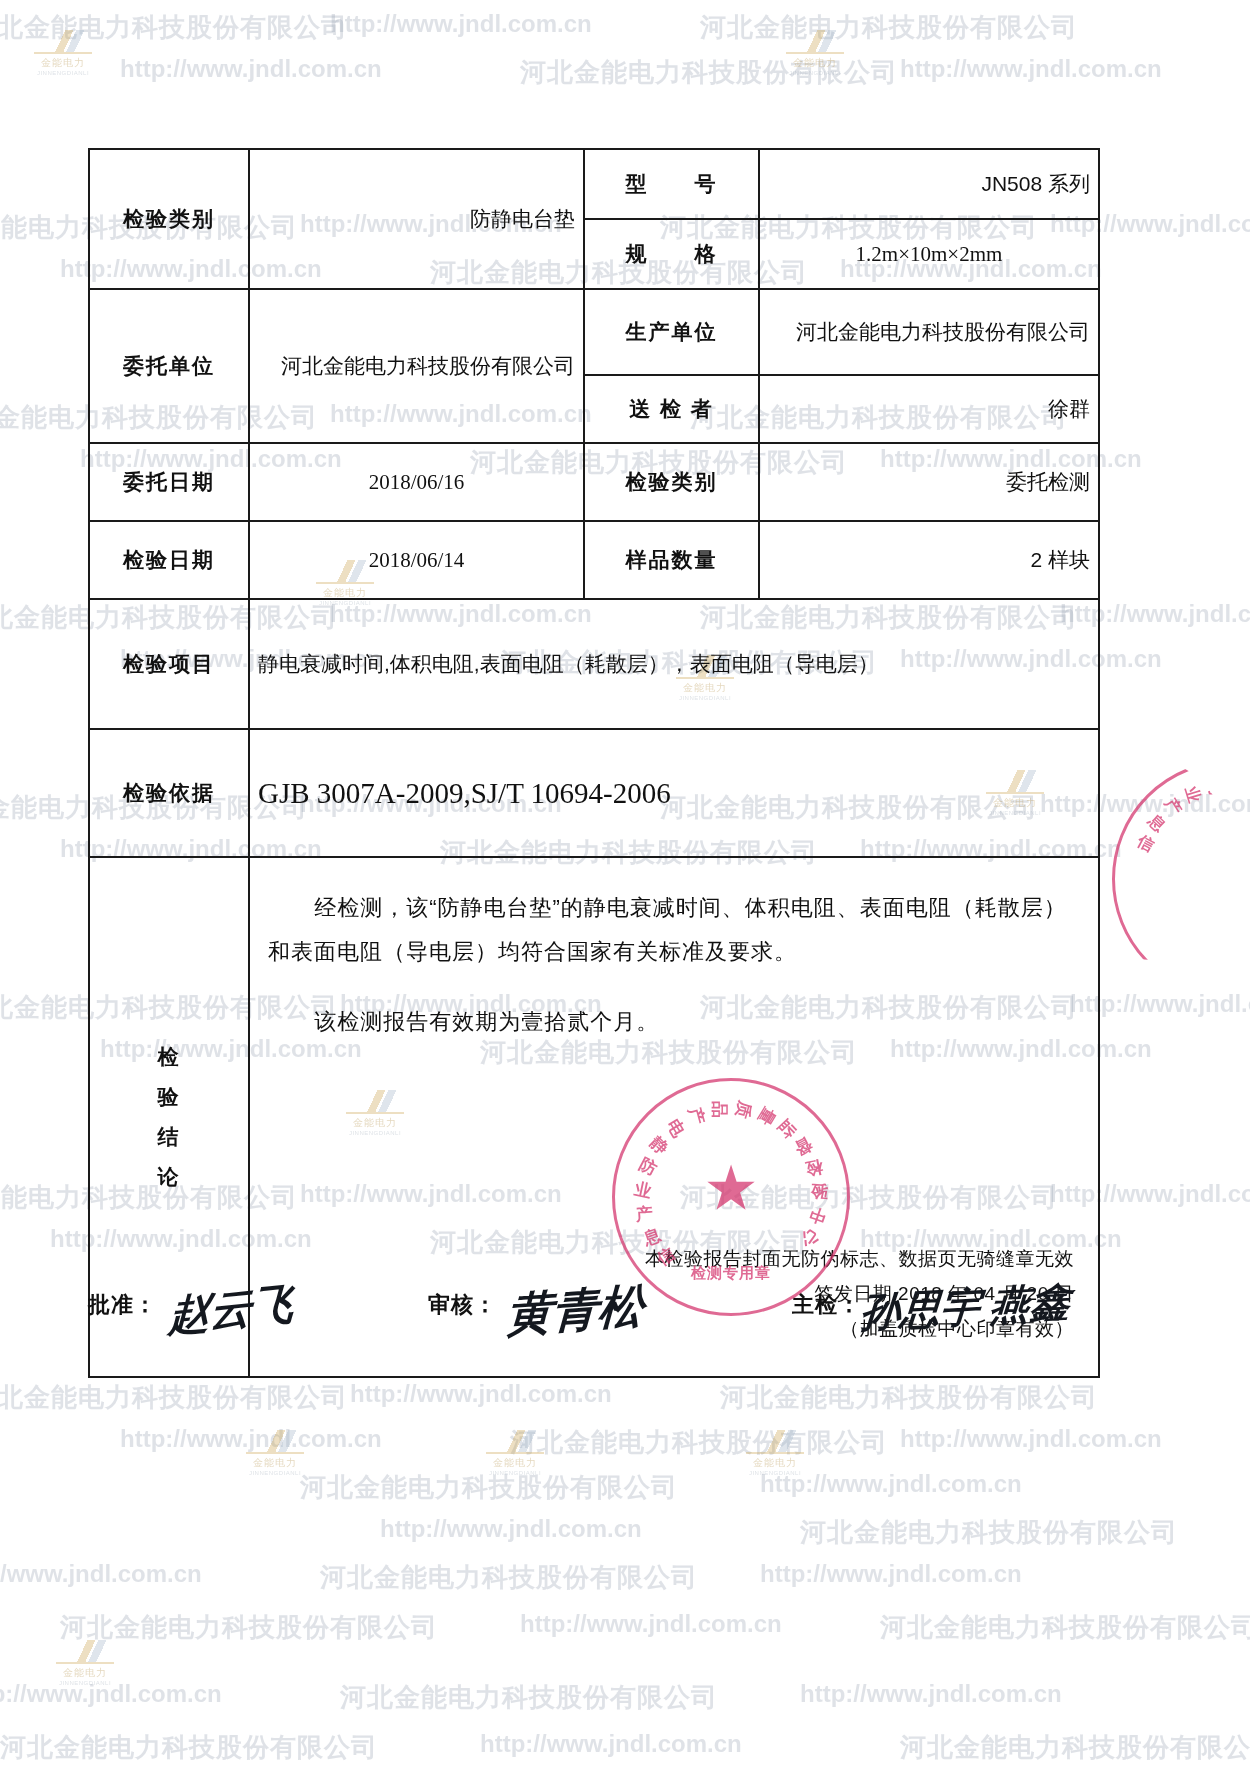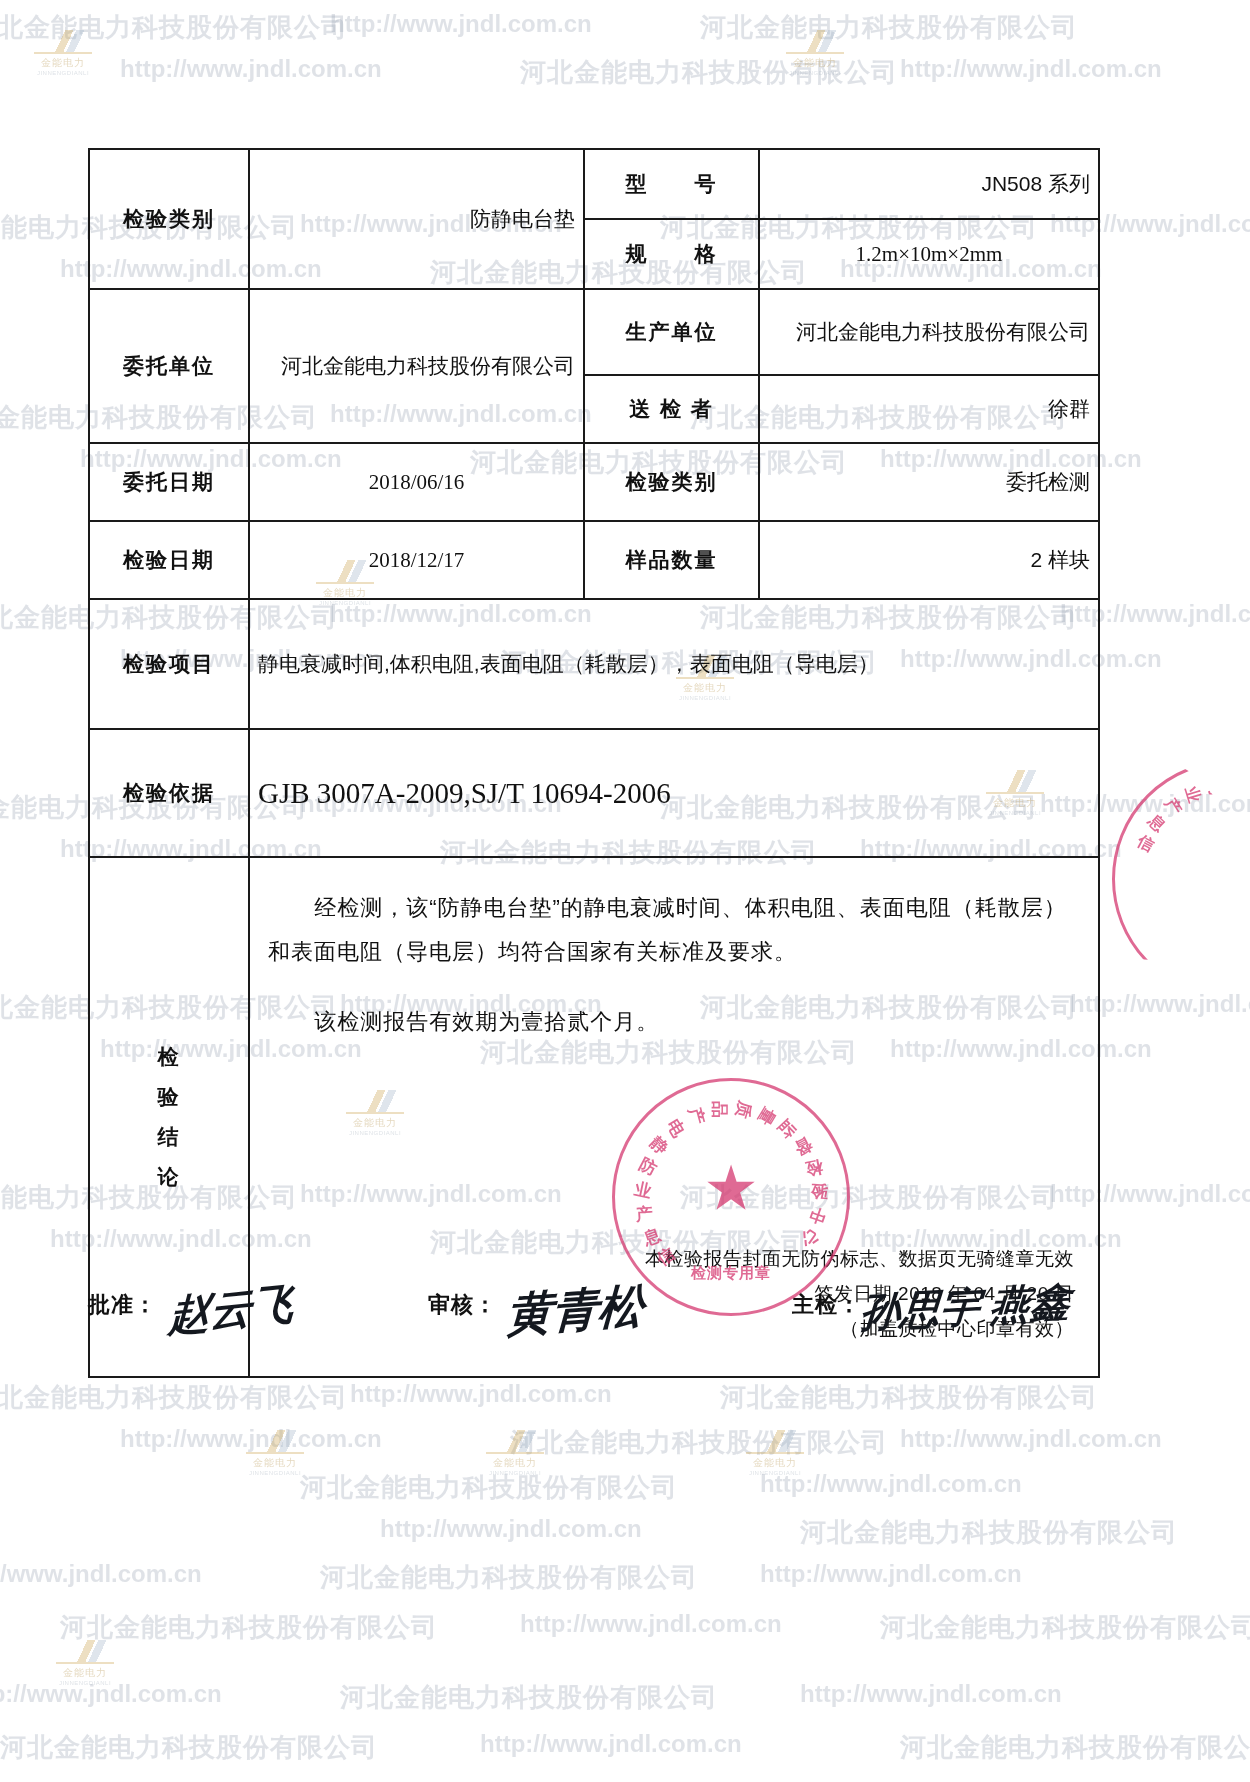--- a/index.html
+++ b/index.html
@@ -413,21 +413,21 @@
 
       <tr>
         <td class="lbl" style="height:68px">委托日期</td>
         <td class="val-serif">2018/06/16</td>
         <td class="lbl">检验类别</td>
         <td class="val-center">委托检测</td>
       </tr>
 
       <tr>
         <td class="lbl" style="height:68px">检验日期</td>
-        <td class="val-serif">2018/12/17</td>
+        <td class="val-serif">2018/06/14</td>
         <td class="lbl">样品数量</td>
         <td class="val-center">2 样块</td>
       </tr>
 
       <tr>
         <td class="lbl" style="height:120px">检验项目</td>
         <td class="val-left" colspan="3">静电衰减时间,体积电阻,表面电阻（耗散层），表面电阻（导电层）</td>
       </tr>
 
       <tr>

